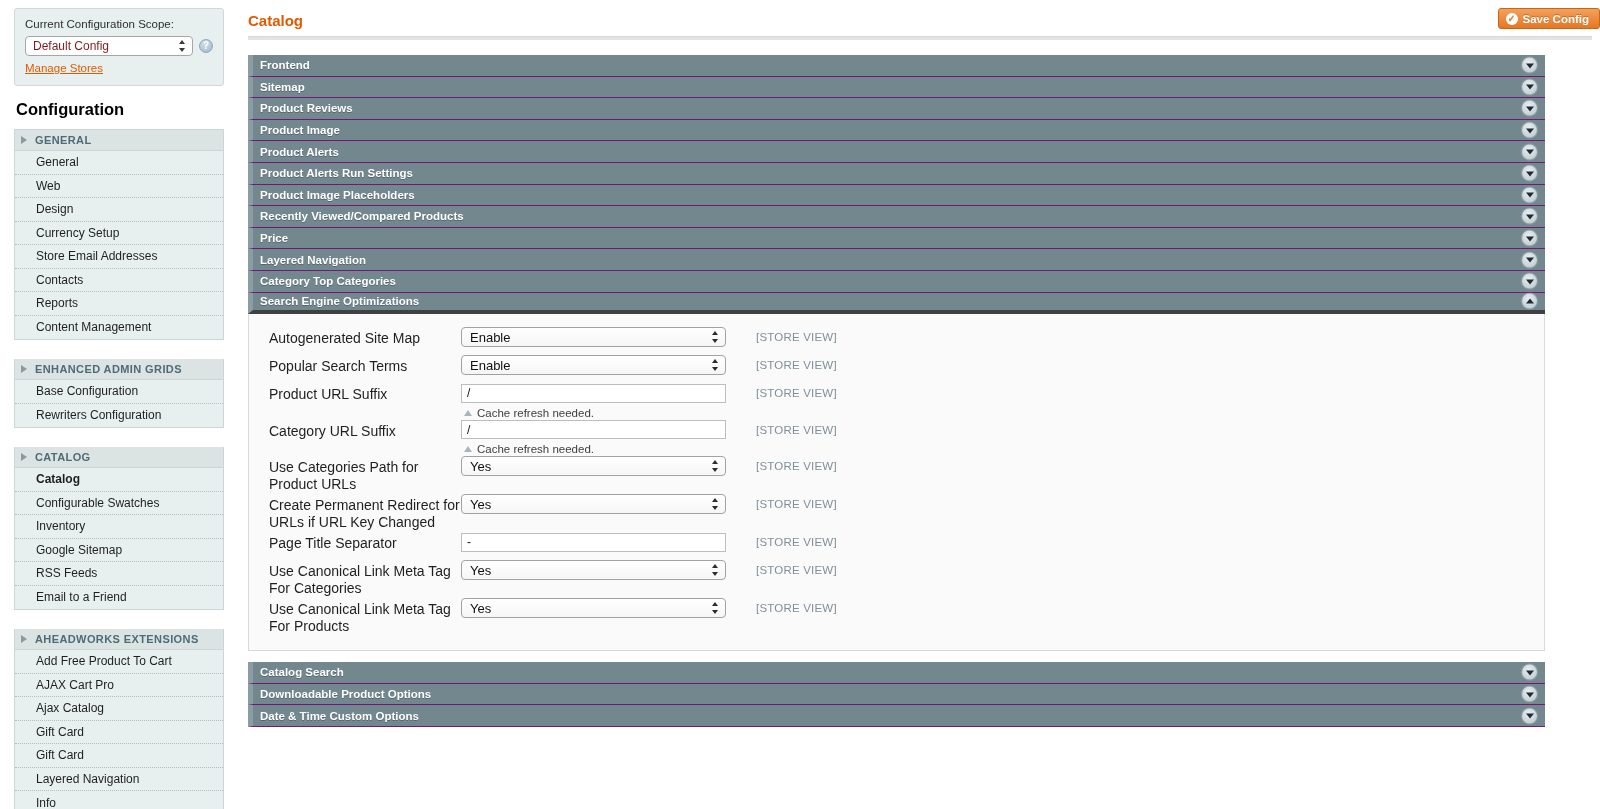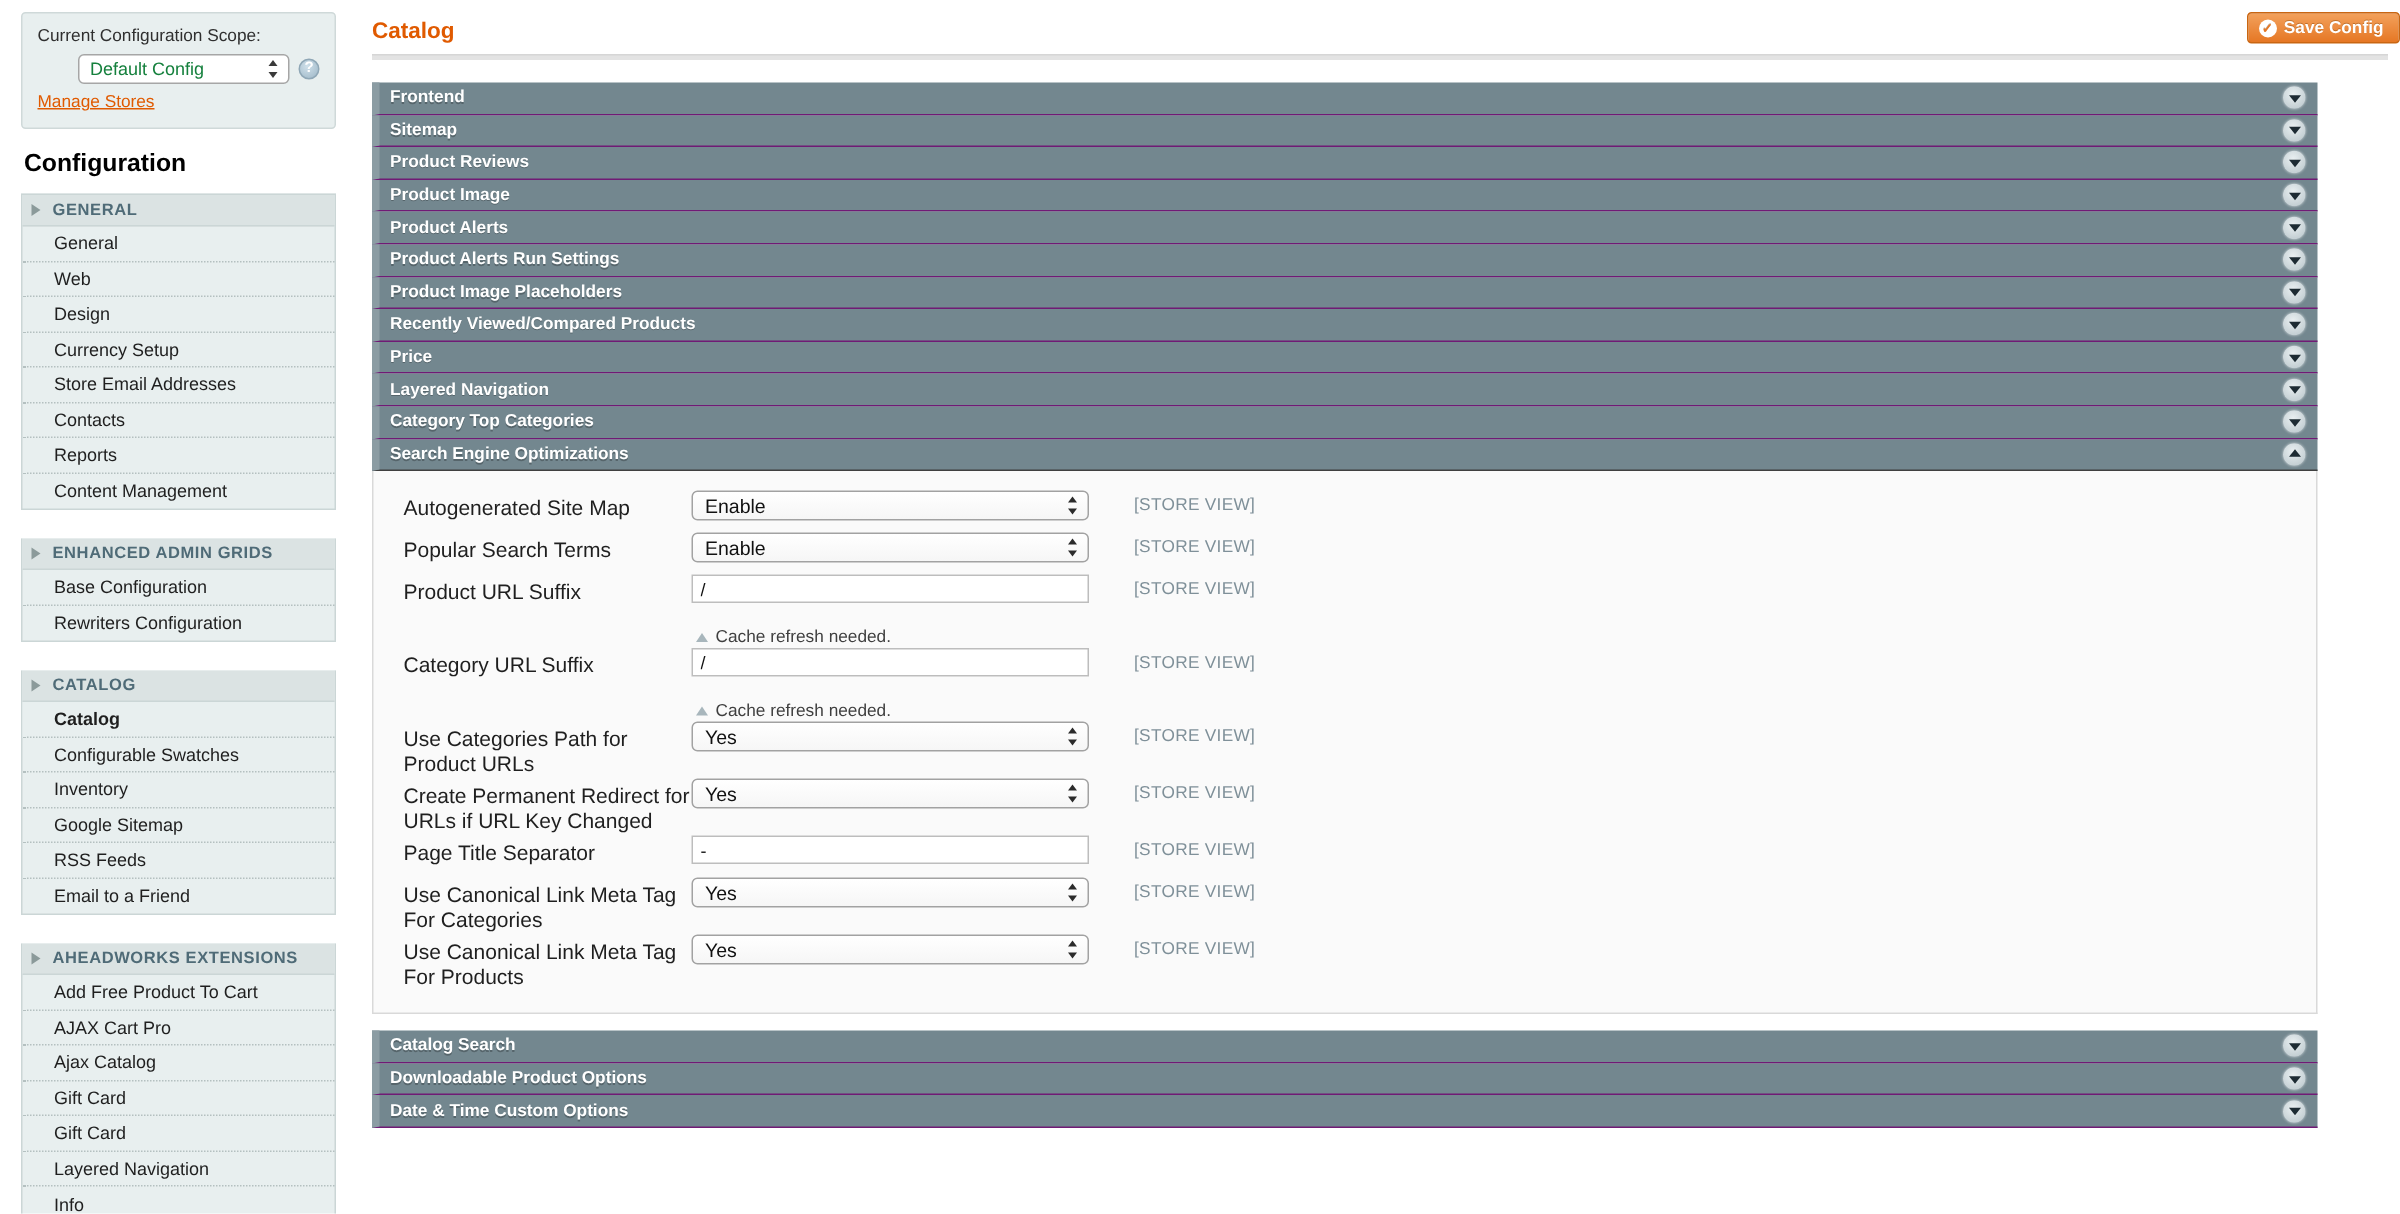--- a/index.html
+++ b/index.html
@@ -29,24 +29,24 @@
     font-size: 11.5px; color: #2f2f2f;
     margin-bottom: 5px; line-height: 14px;
   }
   .scope-row { display: flex; align-items: center; gap: 6px; }
   .mac-select {
     position: relative;
     width: 172px; height: 20px;
     background: #ffffff;
     border: 1px solid #a6a6a6;
     border-radius: 4px;
-    font-size: 12px; color: #15803d;
+    font-size: 12px; color: #7f1d1d;
     padding: 2px 22px 2px 7px;
     line-height: 15px;
-    white-space: nowrap; overflow: hidden; margin-left: 27px;
+    white-space: nowrap; overflow: hidden;
   }
   .mac-select .arrows {
     position: absolute; right: 6px; top: 50%;
     transform: translateY(-50%);
     width: 7px; height: 14px;
   }
   .mac-select .arrows:before,
   .mac-select .arrows:after {
     content: ""; position: absolute; left: 0;
     border-left: 3.5px solid transparent;
@@ -184,21 +184,21 @@
     border-right: 4px solid transparent;
   }
   .sec .toggle i.down {
     border-top: 5px solid #1d2b33;
     transform: translate(-50%, -40%);
   }
   .sec .toggle i.up {
     border-bottom: 5px solid #1d2b33;
     transform: translate(-50%, -60%);
   }
-  .sec.expanded { border-bottom: 1px solid #404040; }
+  .sec.expanded { border-bottom: 4px solid #404040; }
 
   .sec-body {
     background: #fafafa;
     border: 1px solid #d9d9d9;
     border-top: none;
     padding: 13px 0 14px 0;
   }
   .sec-gap { height: 11px; }
 
   .field-row {
@@ -250,21 +250,21 @@
     width: 265px; height: 19px;
     background: #ffffff;
     border: 1px solid #bdbdbd;
     font-size: 12px; color: #111;
     padding: 1px 5px;
     line-height: 15px;
     font-family: "Liberation Sans", sans-serif;
   }
   .note {
     display: flex; align-items: center; gap: 5px;
-    margin-top: 17px; padding-left: 3px;
+    margin-top: 4px; padding-left: 3px;
     font-size: 11.5px; color: #3f3f3f;
   }
   .note .warn {
     width: 0; height: 0; flex: none;
     border-left: 4px solid transparent;
     border-right: 4px solid transparent;
     border-bottom: 6px solid #a8b6bc;
   }
 </style>
 </head>

